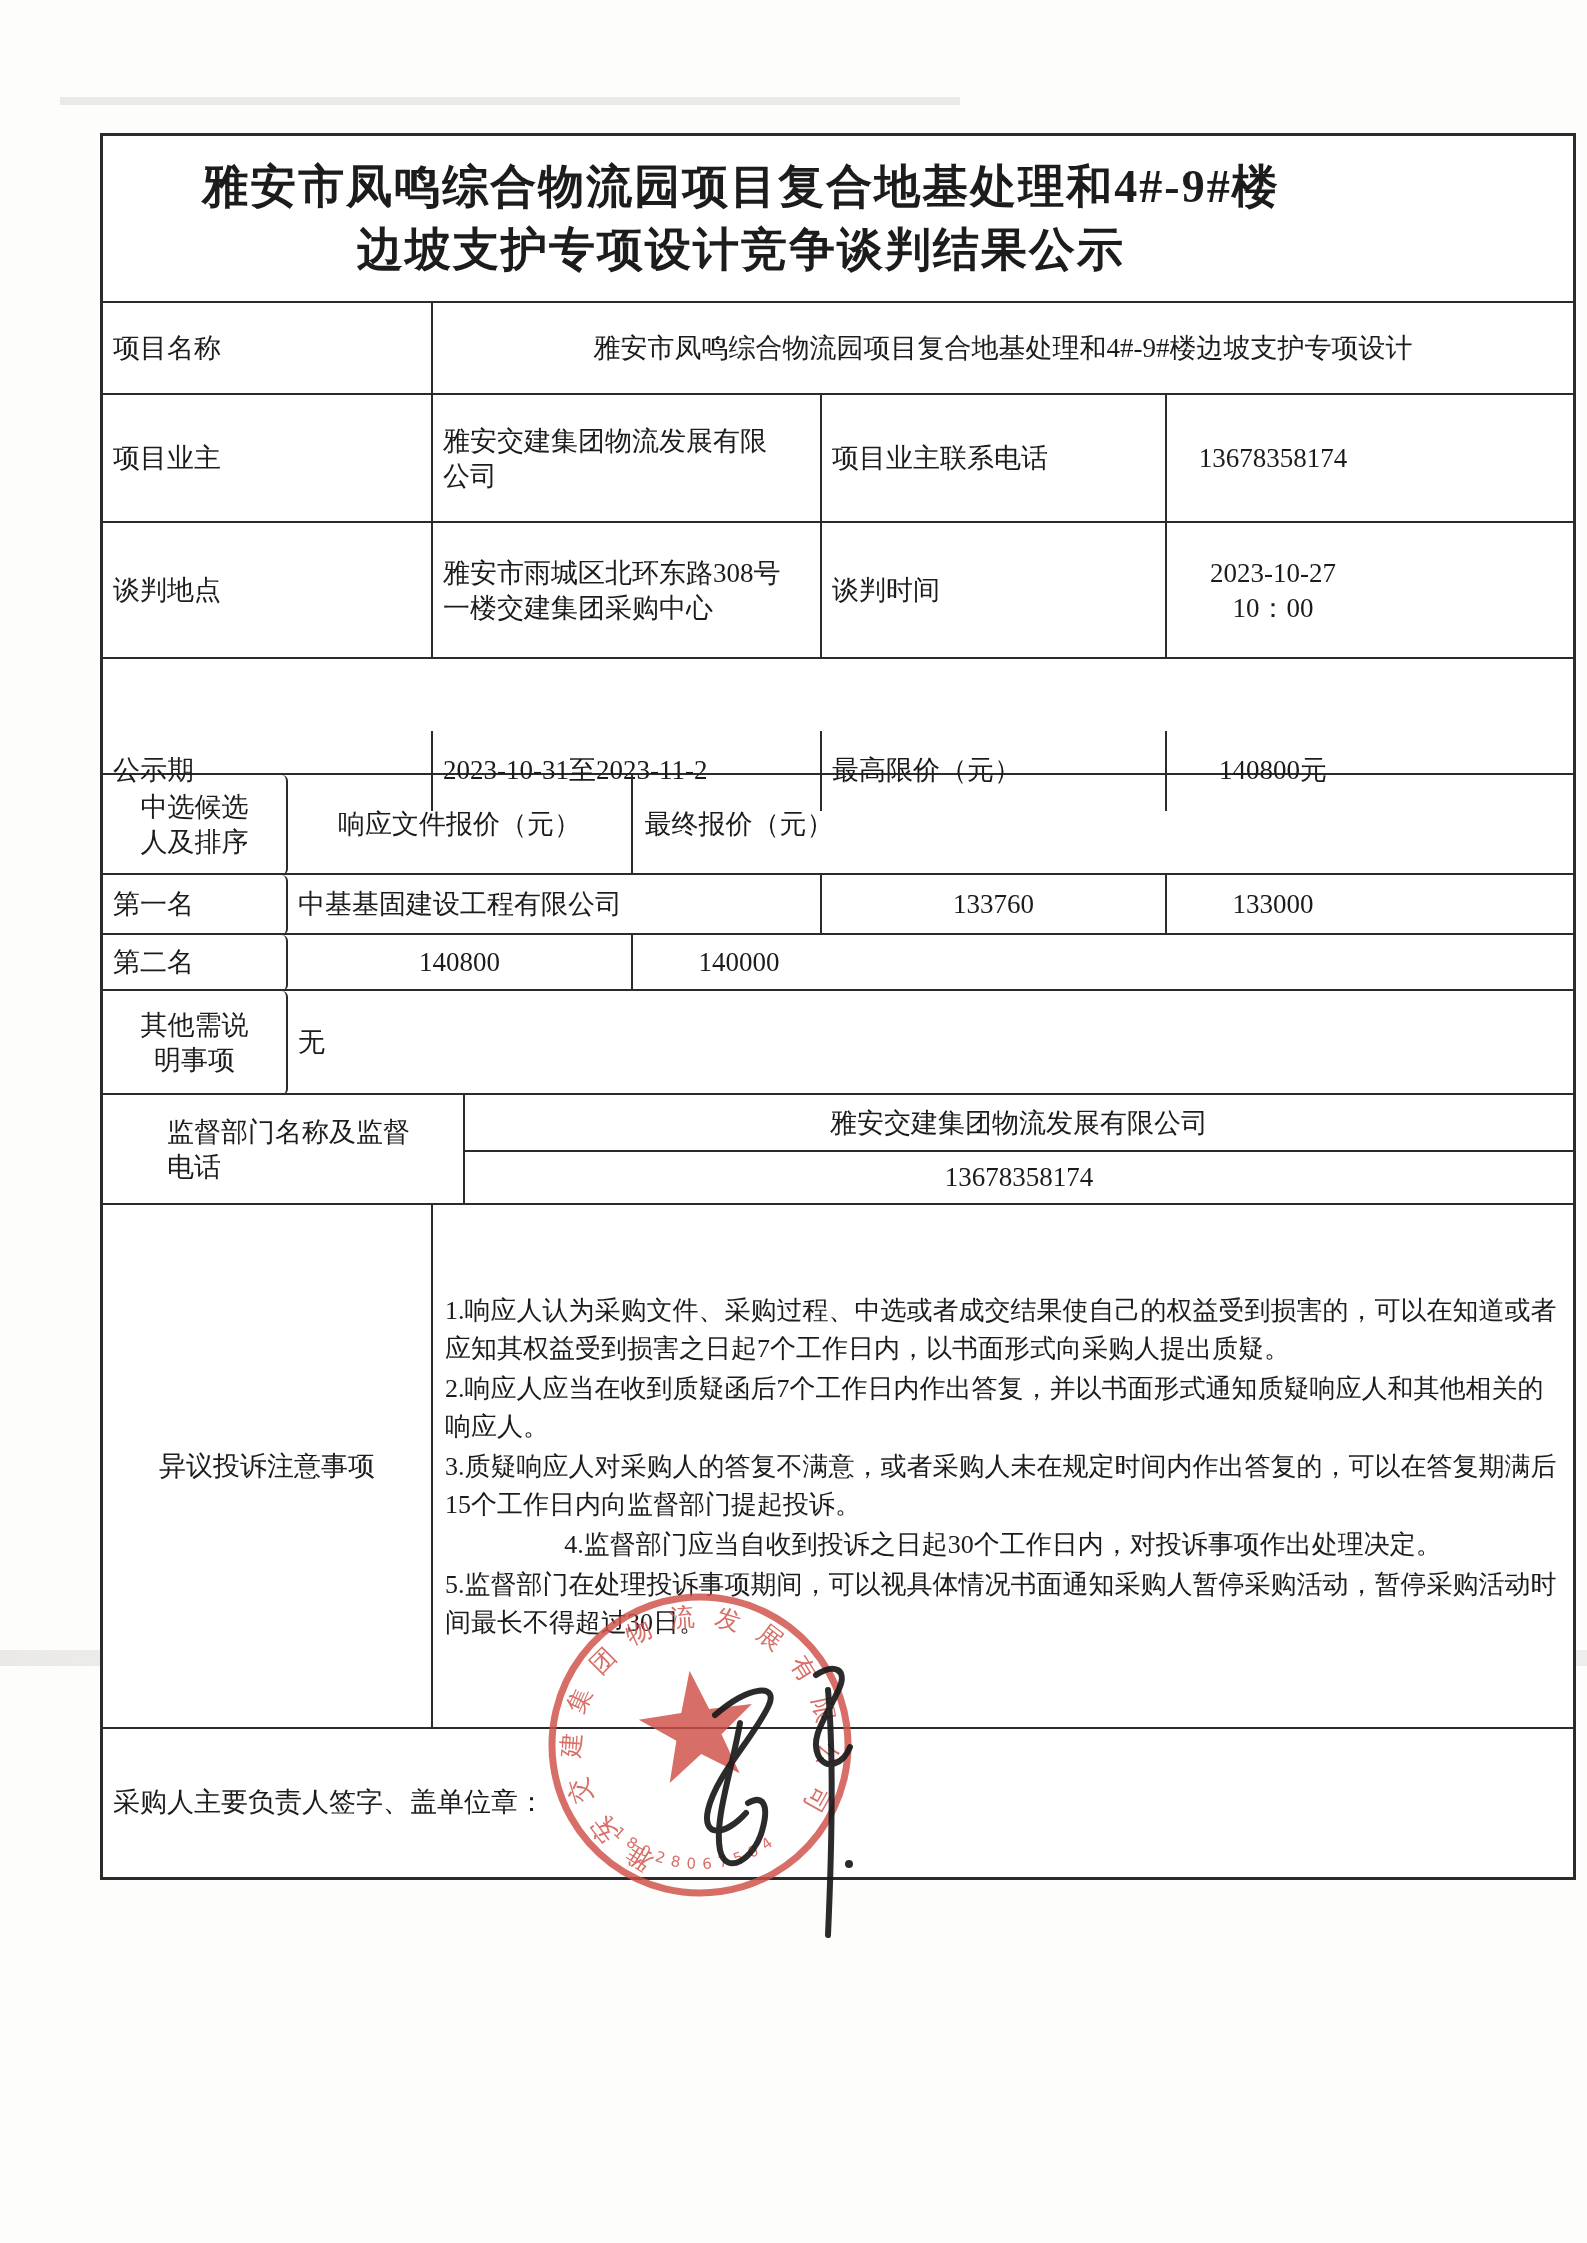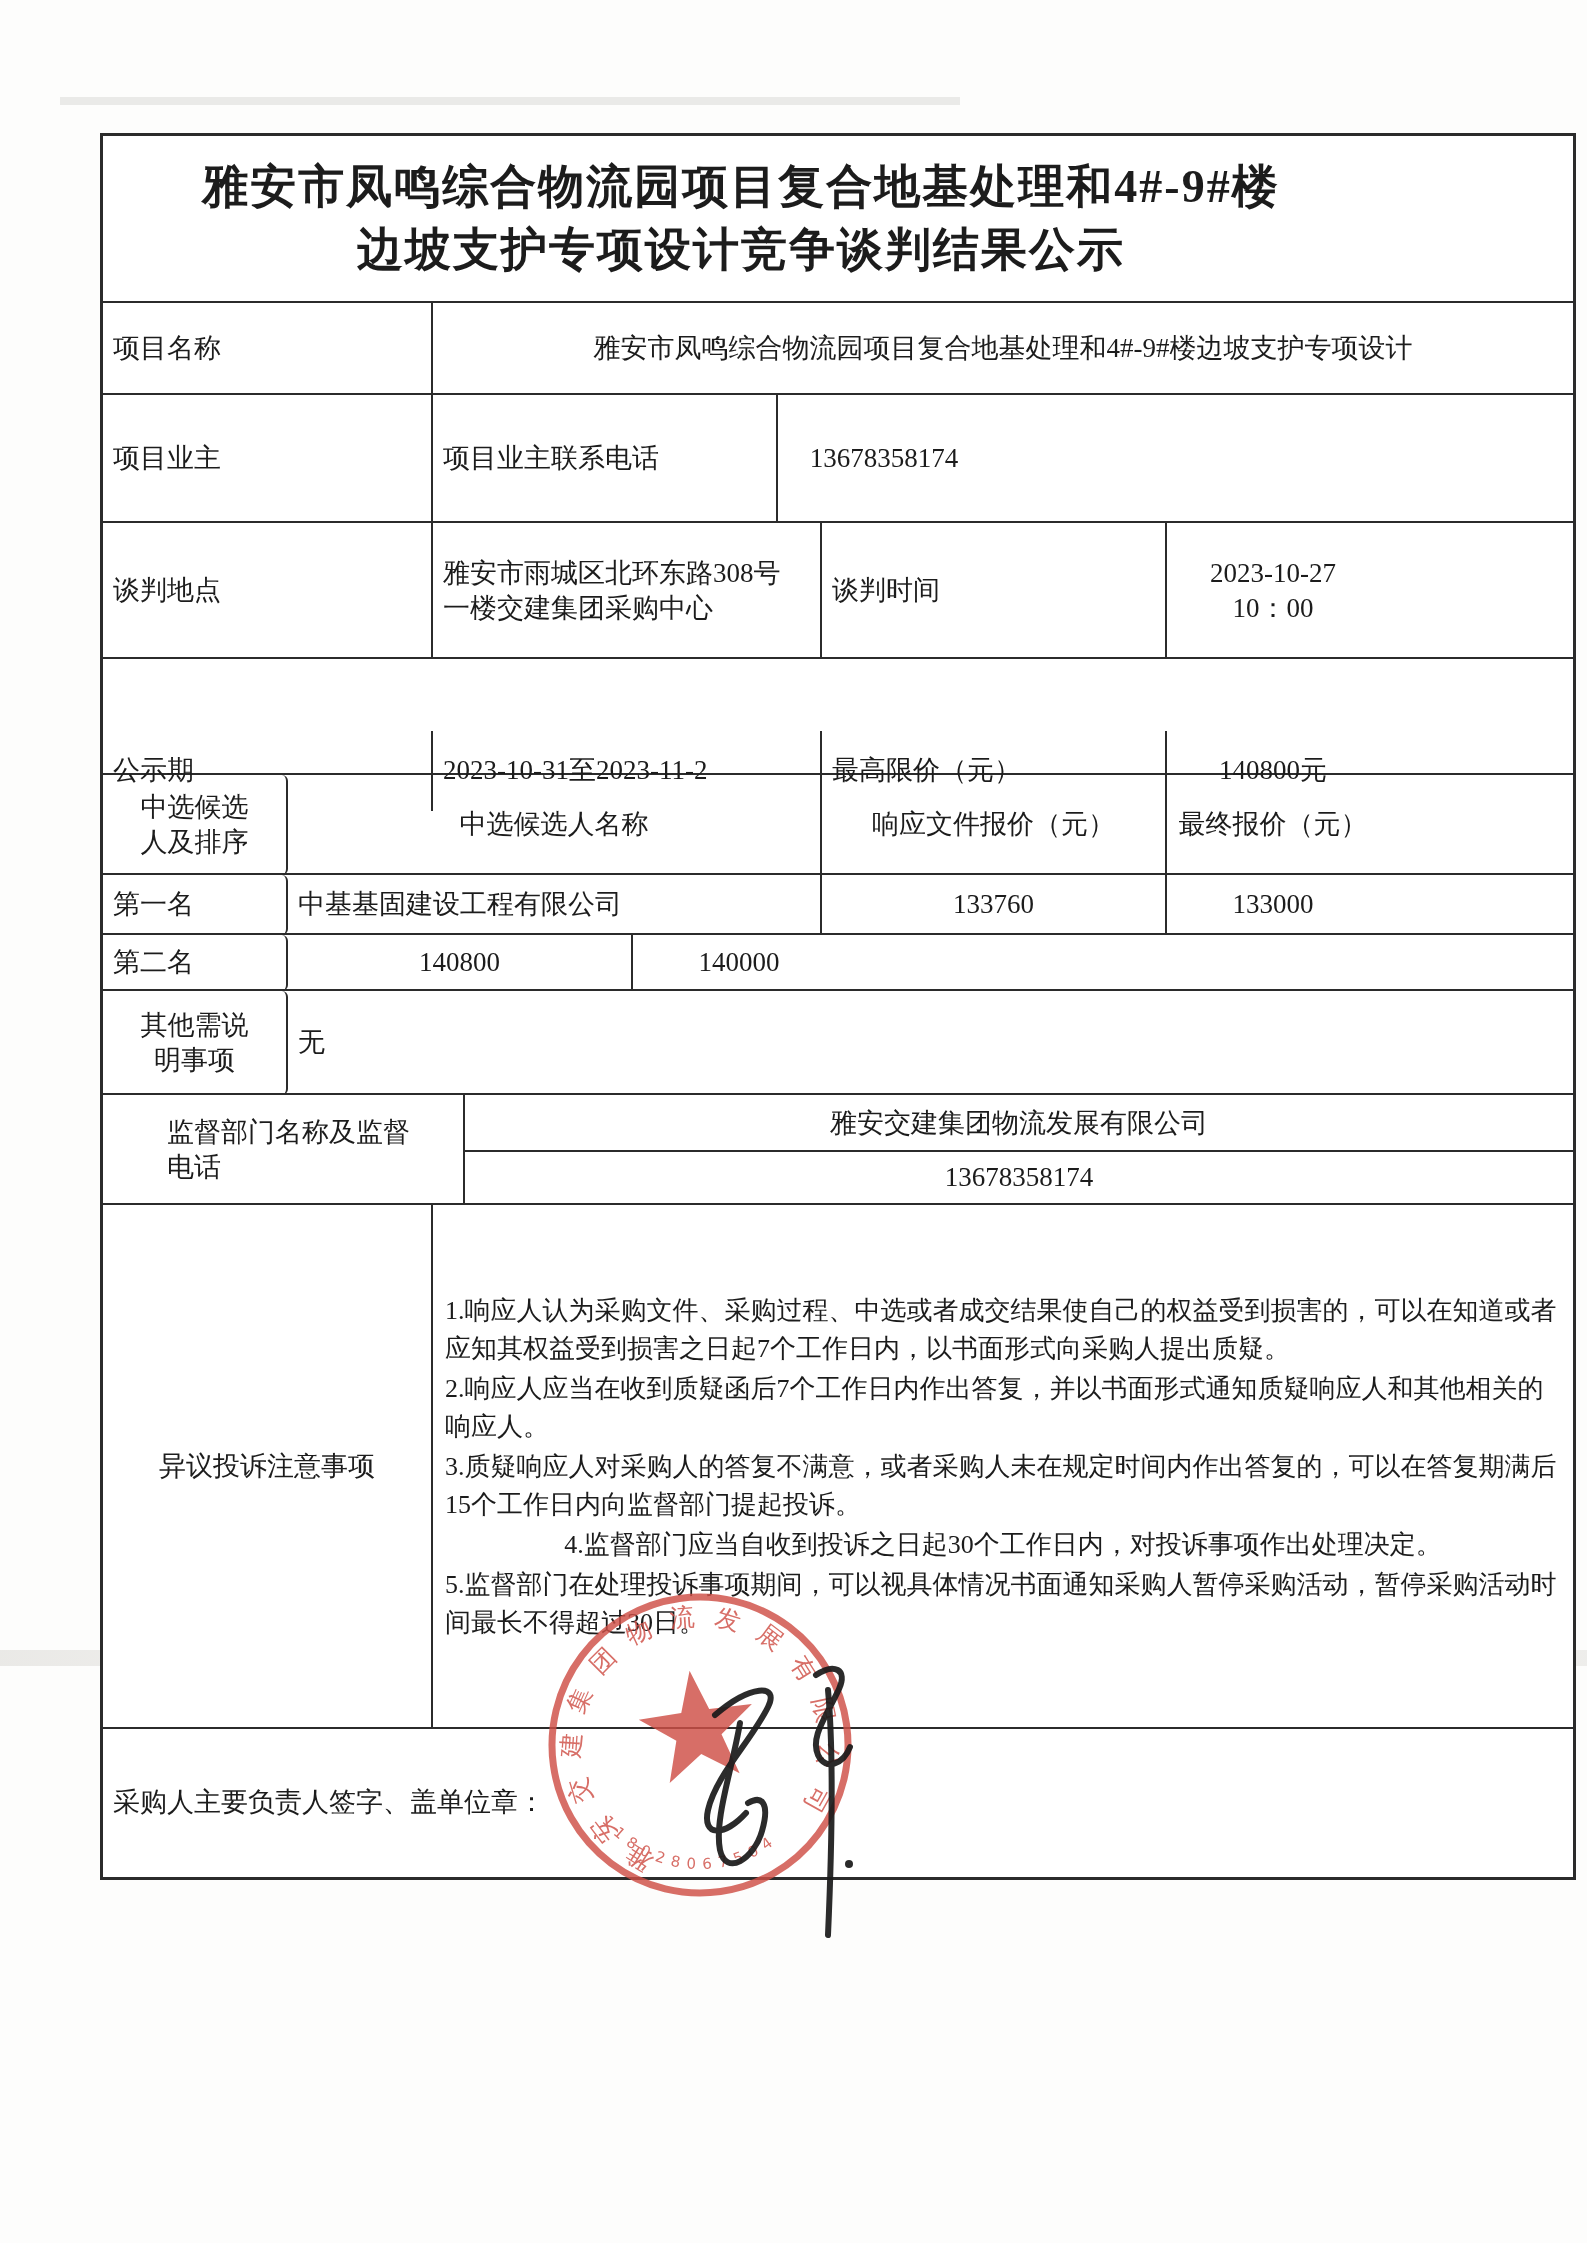--- a/index.html
+++ b/index.html
@@ -65,20 +65,24 @@
       </div>
     </div>
 
     <div class="r h92">
       <div class="c wA left fs h92">项目名称</div>
       <div class="c end center fs h92" style="flex:1">雅安市凤鸣综合物流园项目复合地基处理和4#-9#楼边坡支护专项设计</div>
     </div>
 
     <div class="r h128">
       <div class="c wA left fs h128">项目业主</div>
+      <div class="c wB left fs h128 col" style="align-items:flex-start">
+        <span class="ln">雅安交建集团物流发展有限</span>
+        <span class="ln">公司</span>
+      </div>
       <div class="c wC left fs h128">项目业主联系电话</div>
       <div class="c end wD center fs h128">13678358174</div>
     </div>
 
     <div class="r h136">
       <div class="c wA left fs h136">谈判地点</div>
       <div class="c wB left fs h136 col" style="align-items:flex-start">
         <span class="ln">雅安市雨城区北环东路308号</span>
         <span class="ln">一楼交建集团采购中心</span>
       </div>
@@ -94,21 +98,20 @@
       <div class="c wB left fs h80">2023-10-31至2023-11-2</div>
       <div class="c wC left fs h80">最高限价（元）</div>
       <div class="c end wD center fs h80">140800元</div>
     </div>
 
     <div class="r h100">
       <div class="c wA2 center fs h100 col">
         <span class="ln">中选候选</span>
         <span class="ln">人及排序</span>
       </div>
-      <div class="c wB2 center fs h100">中选候选人名称</div>
       <div class="c wC center fs h100">响应文件报价（元）</div>
       <div class="c end wD center fs h100">最终报价（元）</div>
     </div>
 
     <div class="r h60">
       <div class="c wA2 left fs h60">第一名</div>
       <div class="c wB2 left fs h60">中基基固建设工程有限公司</div>
       <div class="c wC center fs h60">133760</div>
       <div class="c end wD center fs h60">133000</div>
     </div>

